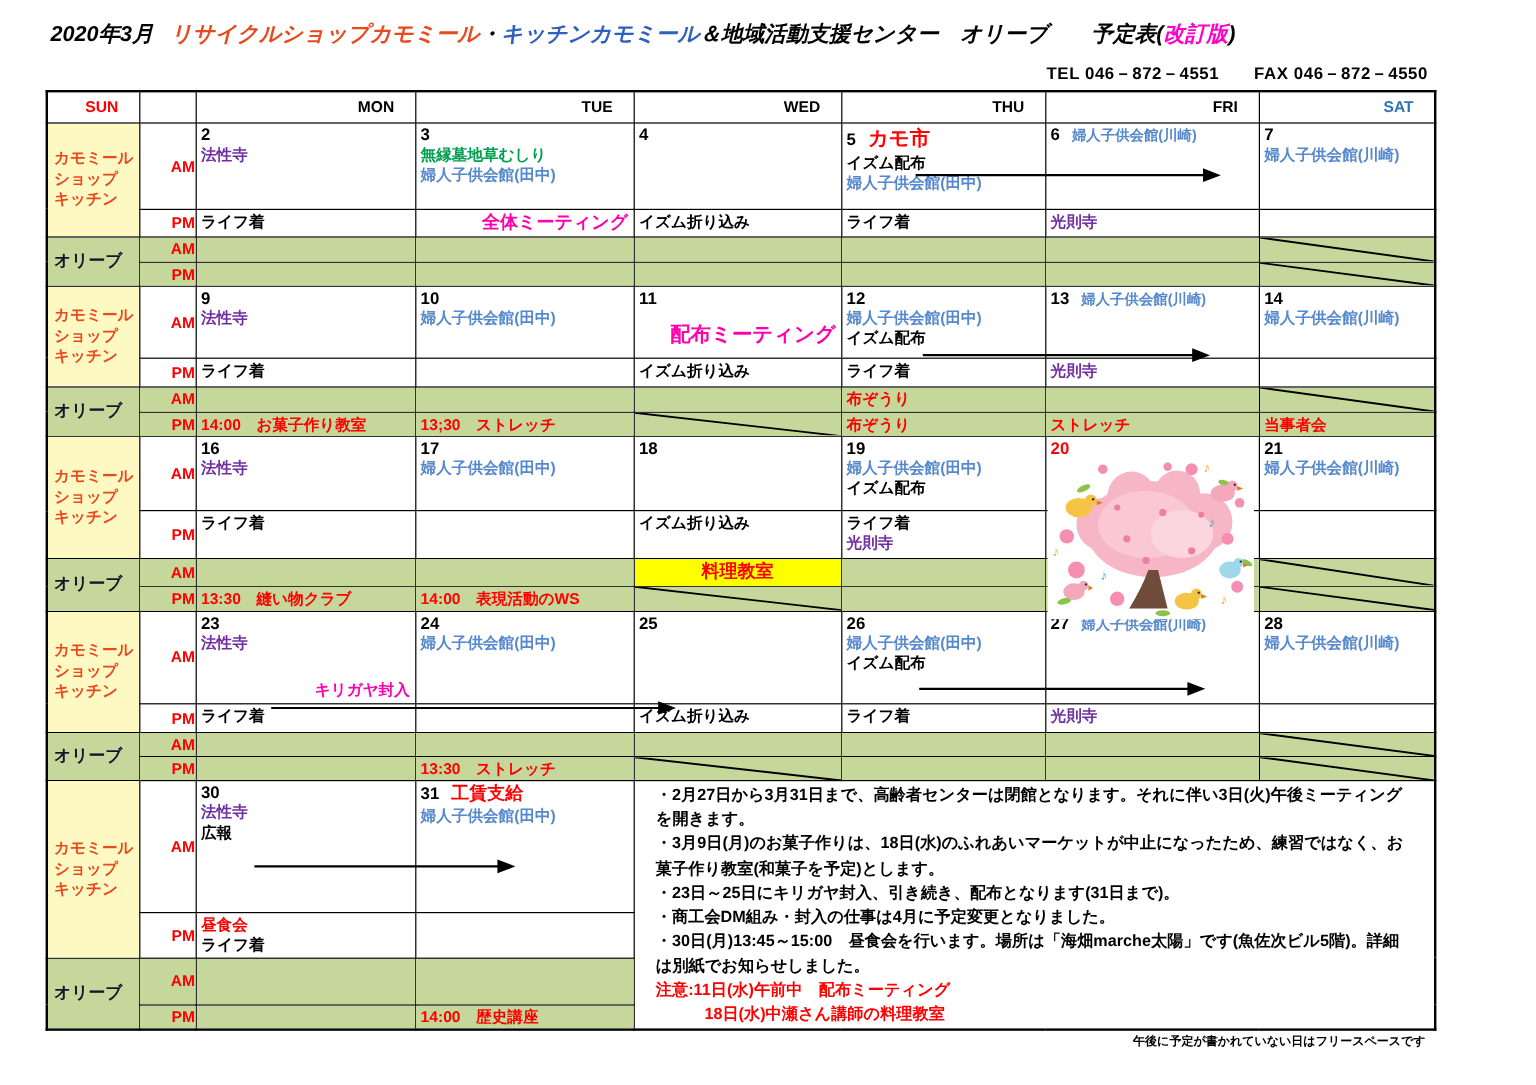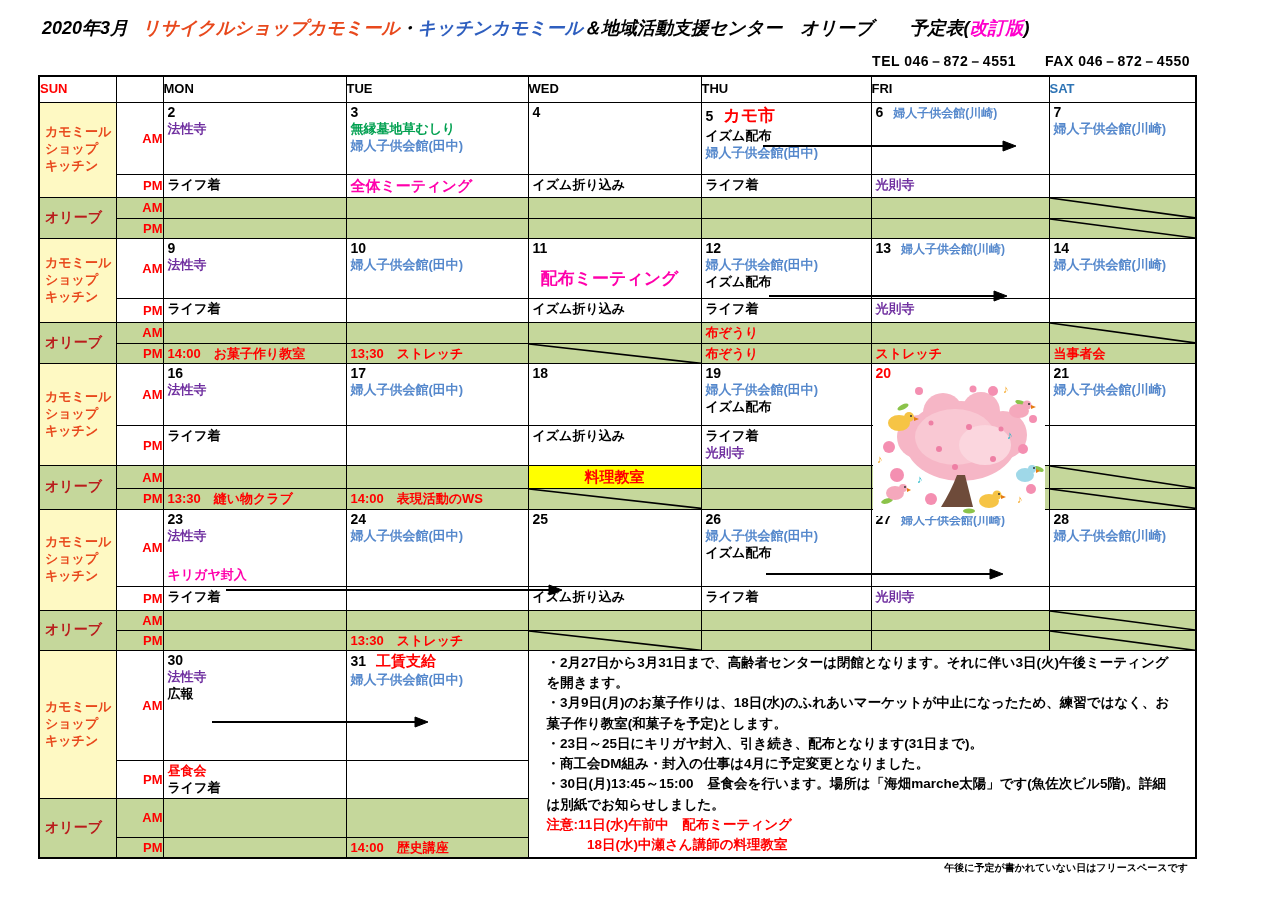--- a/index.html
+++ b/index.html
@@ -5,32 +5,32 @@
   html,body{margin:0;padding:0;background:#fff;}
   body{width:1280px;height:904px;position:relative;overflow:hidden;
        font-family:"Liberation Sans","DejaVu Sans",sans-serif;}
   .title{position:absolute;left:42px;top:16px;font-size:18px;font-weight:bold;white-space:nowrap;color:#000;font-style:italic;}
   .title .t-orange{color:#e8491d;margin-left:14px;}
   .title .t-blue{color:#2f5fbf;}
   .title .t-pink{color:#ff00cc;}
   .contact{position:absolute;top:53px;right:90px;font-size:14px;font-weight:bold;color:#000;letter-spacing:.5px;}
   table.cal{position:absolute;left:38px;top:75px;width:1157px;border-collapse:collapse;table-layout:fixed;border:2px solid #000;}
   td,th{border:1px solid #000;padding:1px 4px;vertical-align:top;font-weight:bold;font-size:13px;overflow:hidden;position:relative;}
-  th{text-align:left;padding:4px 0;color:#000;}
+  th{text-align:right;padding:4px 17px;color:#000;}
   th.sun{color:#f00;} th.sat{color:#2e74b5;}
   .olive{background:#c5d79b;}
   .ampm{color:#f00;text-align:right;vertical-align:middle;padding:0;font-size:13px;}
   .rowlabel{color:#e8491d;vertical-align:middle;white-space:pre-line;line-height:1.3;padding-left:5px;font-size:13px;background:#fef9c3;}
-  .olabel{color:#b91c1c;font-size:14px;vertical-align:middle;padding-left:5px;}
+  .olabel{color:#0f172a;font-size:14px;vertical-align:middle;padding-left:5px;}
   .daynum{font-size:14px;color:#000;}
   .daynum.red{color:#f00;}
   .extra{margin-left:10px;}
   .line{line-height:1.34;}
   .c-black{color:#000;} .c-blue{color:#5588cc;} .c-purple{color:#7030a0;}
-  .c-green{color:#00a050;} .c-magenta{color:#ff00ab;} .c-red{color:#f00;}
+  .c-green{color:#00a050;} .c-magenta{color:#ff00ab;text-align:right;} .c-red{color:#f00;}
   .s-lg{font-size:17px;} .s-md{font-size:15px;} .s-sm{font-size:12px;}
   .gap{margin-top:22px;}
   .c-mid .line{margin:12px 0 0 8px;}
   .yellowcell{background:#ffff00;text-align:center;}
   .notes{padding:2px 18px;}
   .notes .line{font-size:13.5px;line-height:1.5;}
   svg.diag{position:absolute;left:0;top:0;width:100%;height:100%;display:block;pointer-events:none;}
   .overlay{position:absolute;left:0;top:0;width:1280px;height:904px;pointer-events:none;}
   .treebox{position:absolute;left:873px;top:379px;width:172px;height:137px;background:#fff;pointer-events:none;}
   .footer{position:absolute;top:861px;right:92px;font-size:10px;font-weight:bold;color:#000;}

